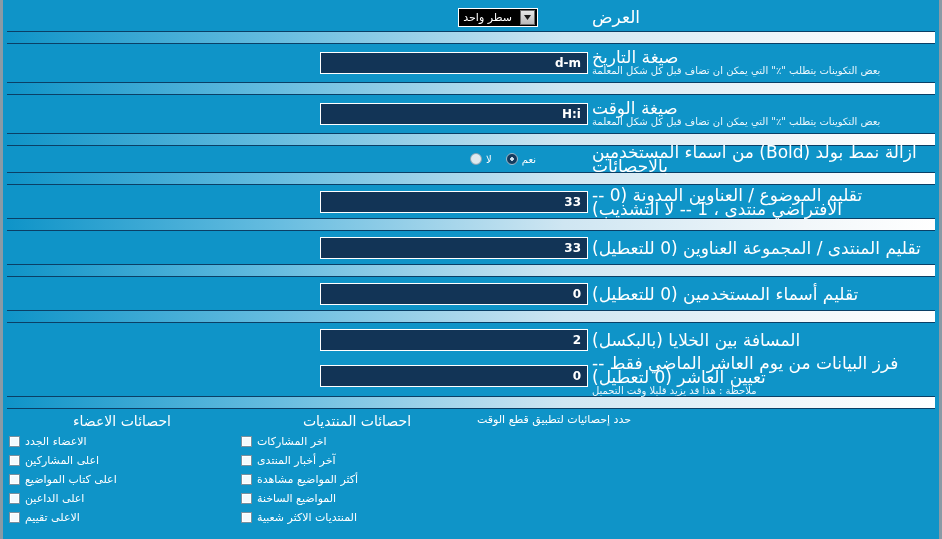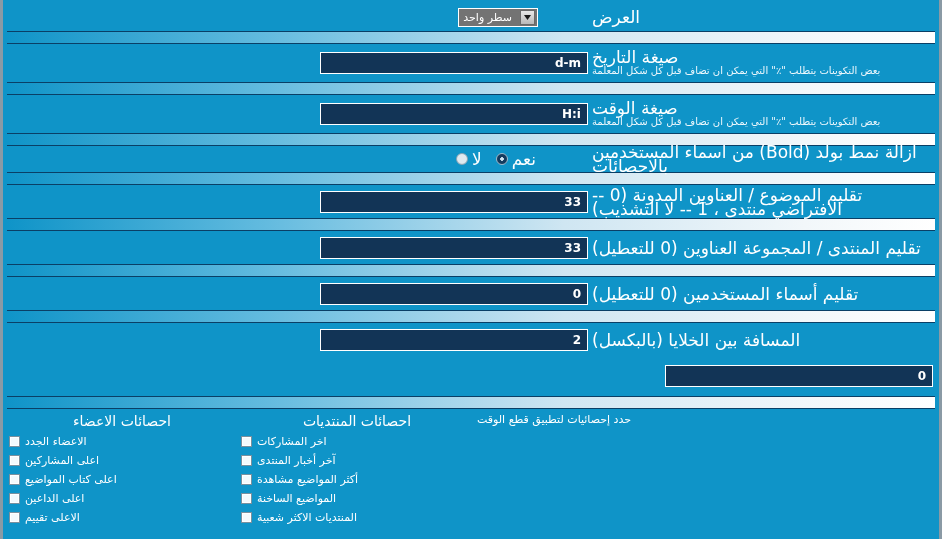--- a/index.html
+++ b/index.html
@@ -100,21 +100,21 @@
     padding: 0 6px;
     direction: rtl;
     outline: none;
   }
   .selectbox {
     display: inline-flex;
     flex-direction: row;
     align-items: center;
     height: 19px;
     box-sizing: border-box;
-    background: #737373;
+    background: #000000;
     border: 1px solid #ffffff;
     color: #ffffff;
     font-size: 11px;
     padding: 0;
     cursor: pointer;
   }
   .selectbox .sel-label {
     padding: 0 6px 0 4px;
     white-space: nowrap;
     font-size: 11px;
@@ -140,21 +140,21 @@
     padding-right: 52px;
   }
   .radio-item {
     display: inline-flex;
     flex-direction: row-reverse;
     align-items: center;
     gap: 4px;
     cursor: pointer;
   }
   .radio-item .rlabel {
-    font-size: 17px;
+    font-size: 10px;
     color: #ffffff;
   }
   .radio-dot {
     width: 12px;
     height: 12px;
     border-radius: 50%;
     box-sizing: border-box;
     background: radial-gradient(circle at 50% 50%, #cfe3f0 0 22%, #123a5e 26% 100%);
     border: 1px solid #9fb7c8;
     flex: 0 0 12px;
@@ -322,20 +322,24 @@
     <div class="label-cell">
       <span class="label-title">المسافة بين الخلايا (بالبكسل)</span>
     </div>
     <div class="field-cell">
       <input class="txtinput" type="text" value="2" style="">
     </div>
   </div>
 
 
   <div class="row" style="height:40px;">
+    <div class="label-cell">
+      <span class="label-title">فرز البيانات من يوم العاشر الماضي فقط -- تعيين العاشر (0 لتعطيل)</span>
+      <span class="label-desc">ملاحظة : هذا قد يزيد قليلا وقت التحميل</span>
+    </div>
     <div class="field-cell">
       <input class="txtinput" type="text" value="0" style="">
     </div>
   </div>
 
   <div class="divider"></div>
 
   <div class="cb-area">
 
     <div class="cb-label-cell">

